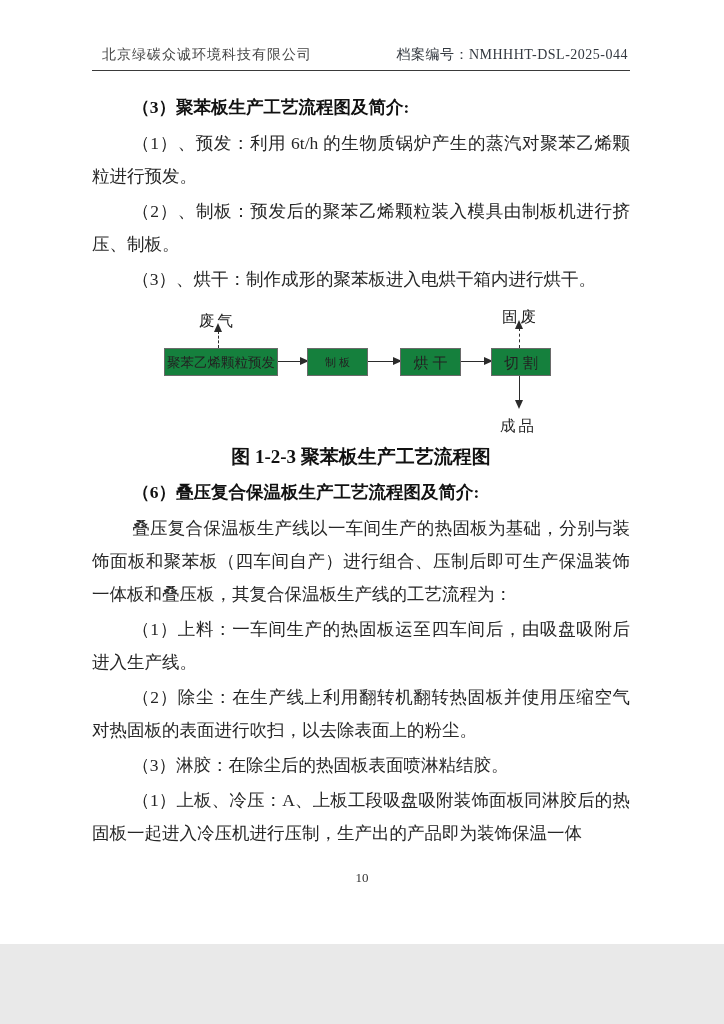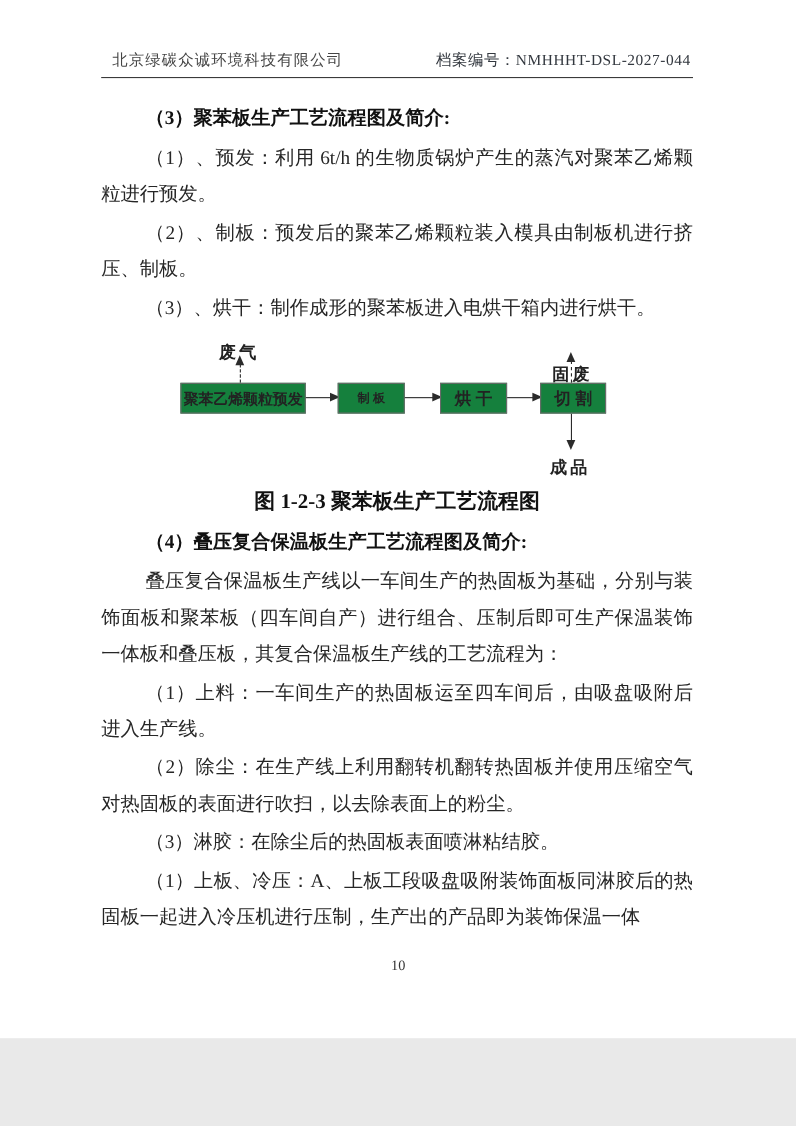--- a/index.html
+++ b/index.html
@@ -55,21 +55,20 @@
     margin: 3px 0;
     color: #111;
   }
   
   .diagram {
     position: relative;
     width: 538px;
     height: 138px;
     margin: 3px 0 2px 0;
     font-family: "Liberation Sans", "DejaVu Sans", sans-serif;
-    font-weight: bold;
   }
   .fbox {
     position: absolute;
     top: 49px;
     height: 28px;
     border: 1px solid #6a6a6a;
     background: #15803d;
     display: flex;
     align-items: center;
     justify-content: center;
@@ -136,41 +135,41 @@
     border-right: 4.5px solid transparent;
   }
   .dlabel {
     position: absolute;
     font-size: 15.5px;
     color: #222;
     letter-spacing: 3px;
     white-space: nowrap;
   }
   .lab-waste-gas   { left: 107px; top: 5px; }
-  .lab-solid-waste { left: 410px; top: 1px; margin-top: 24px; }
+  .lab-solid-waste { left: 410px; top: 1px; }
   .lab-product     { left: 408px; top: 110px; }
   
   .footer {
     position: absolute;
     left: 0;
     bottom: 58px;
     width: 100%;
     text-align: center;
     font-size: 13px;
     color: #333;
   }
 </style>
 </head>
 <body>
 
 <div class="page">
 
   <div class="hdr">
     <span>北京绿碳众诚环境科技有限公司</span>
-    <span class="docno"><span>档案编号：</span><span>NMHHHT-DSL-2027-044</span></span>
+    <span class="docno"><span>档案编号：</span><span>NMHHHT-DSL-2025-044</span></span>
   </div>
 
   <div class="content">
 
     <h2 class="sec">（3）聚苯板生产工艺流程图及简介:</h2>
     <p>（1）、预发：利用 6t/h 的生物质锅炉产生的蒸汽对聚苯乙烯颗粒进行预发。</p>
     <p>（2）、制板：预发后的聚苯乙烯颗粒装入模具由制板机进行挤压、制板。</p>
     <p>（3）、烘干：制作成形的聚苯板进入电烘干箱内进行烘干。</p>
 
     <div class="diagram">
@@ -186,21 +185,21 @@
       <div class="harrow ha1"></div>
       <div class="fbox b2">制 板</div>
       <div class="harrow ha2"></div>
       <div class="fbox b3">烘 干</div>
       <div class="harrow ha3"></div>
       <div class="fbox b4">切 割</div>
     </div>
 
     <div class="caption">图 1-2-3 聚苯板生产工艺流程图</div>
 
-    <h2 class="sec">（4）叠压复合保温板生产工艺流程图及简介:</h2>
+    <h2 class="sec">（6）叠压复合保温板生产工艺流程图及简介:</h2>
     <p>叠压复合保温板生产线以一车间生产的热固板为基础，分别与装饰面板和聚苯板（四车间自产）进行组合、压制后即可生产保温装饰一体板和叠压板，其复合保温板生产线的工艺流程为：</p>
     <p>（1）上料：一车间生产的热固板运至四车间后，由吸盘吸附后进入生产线。</p>
     <p>（2）除尘：在生产线上利用翻转机翻转热固板并使用压缩空气对热固板的表面进行吹扫，以去除表面上的粉尘。</p>
     <p>（3）淋胶：在除尘后的热固板表面喷淋粘结胶。</p>
     <p>（1）上板、冷压：A、上板工段吸盘吸附装饰面板同淋胶后的热固板一起进入冷压机进行压制，生产出的产品即为装饰保温一体</p>
 
   </div>
 
   <div class="footer">10</div>
 

